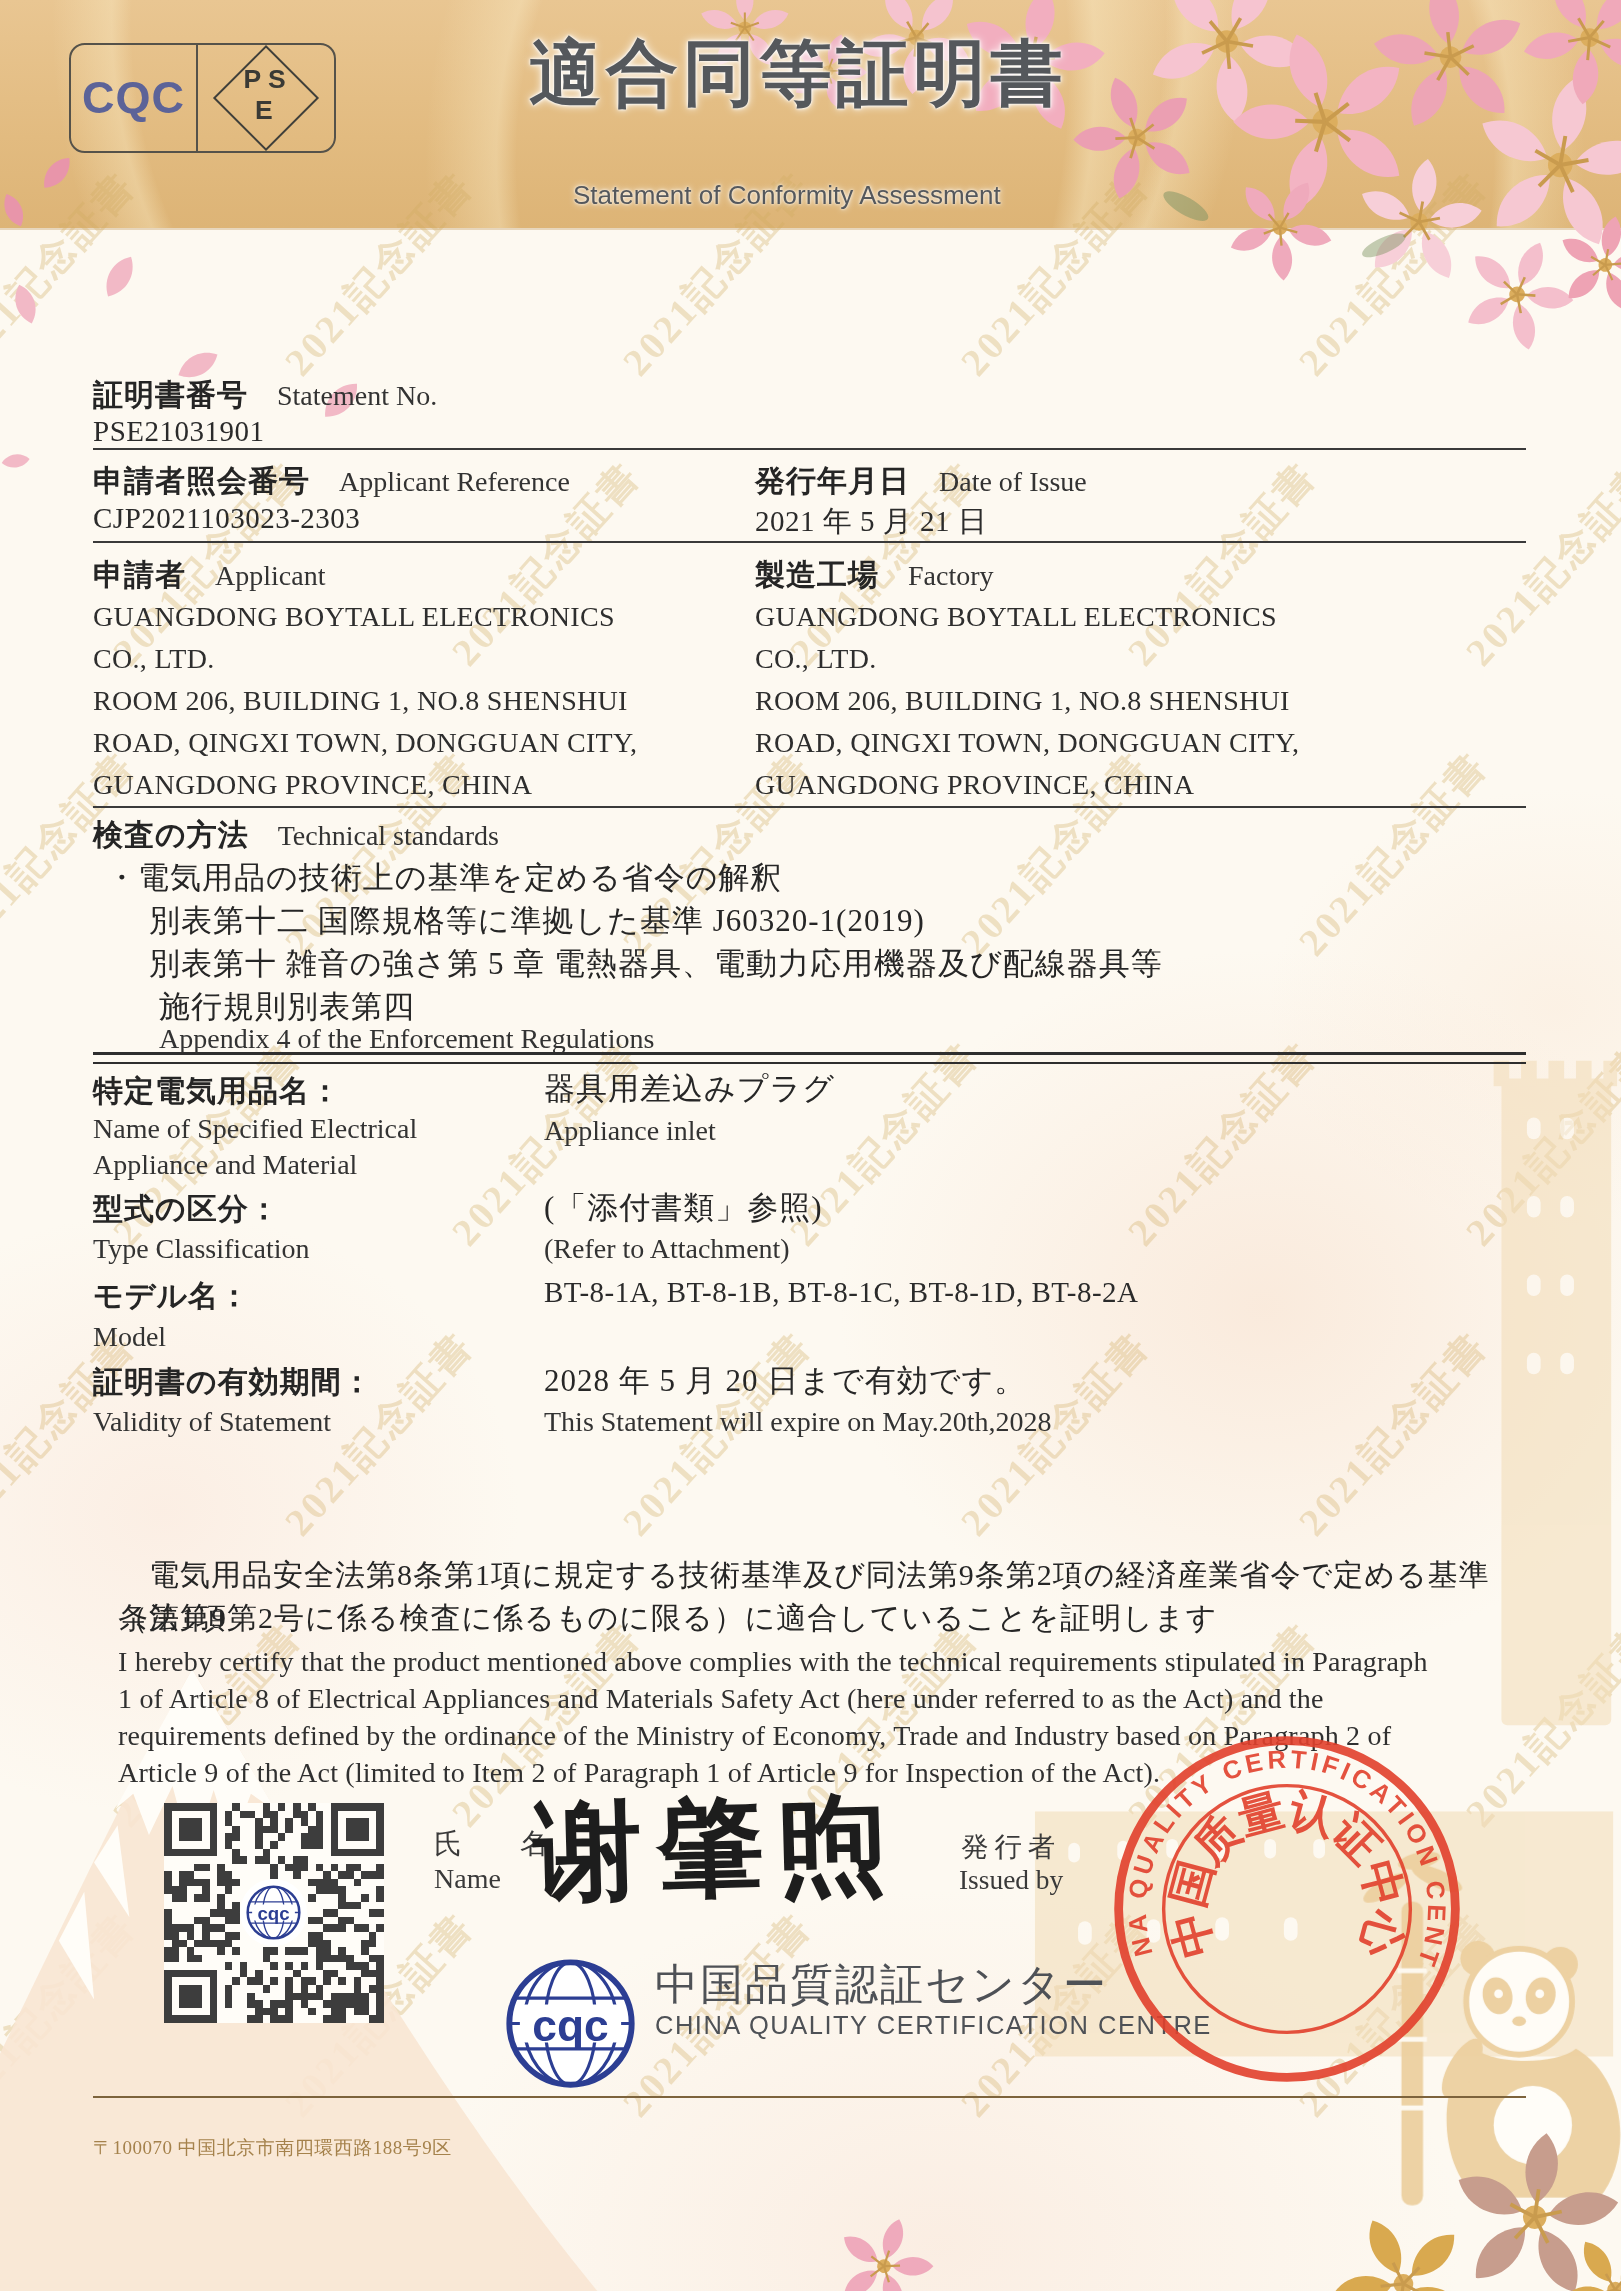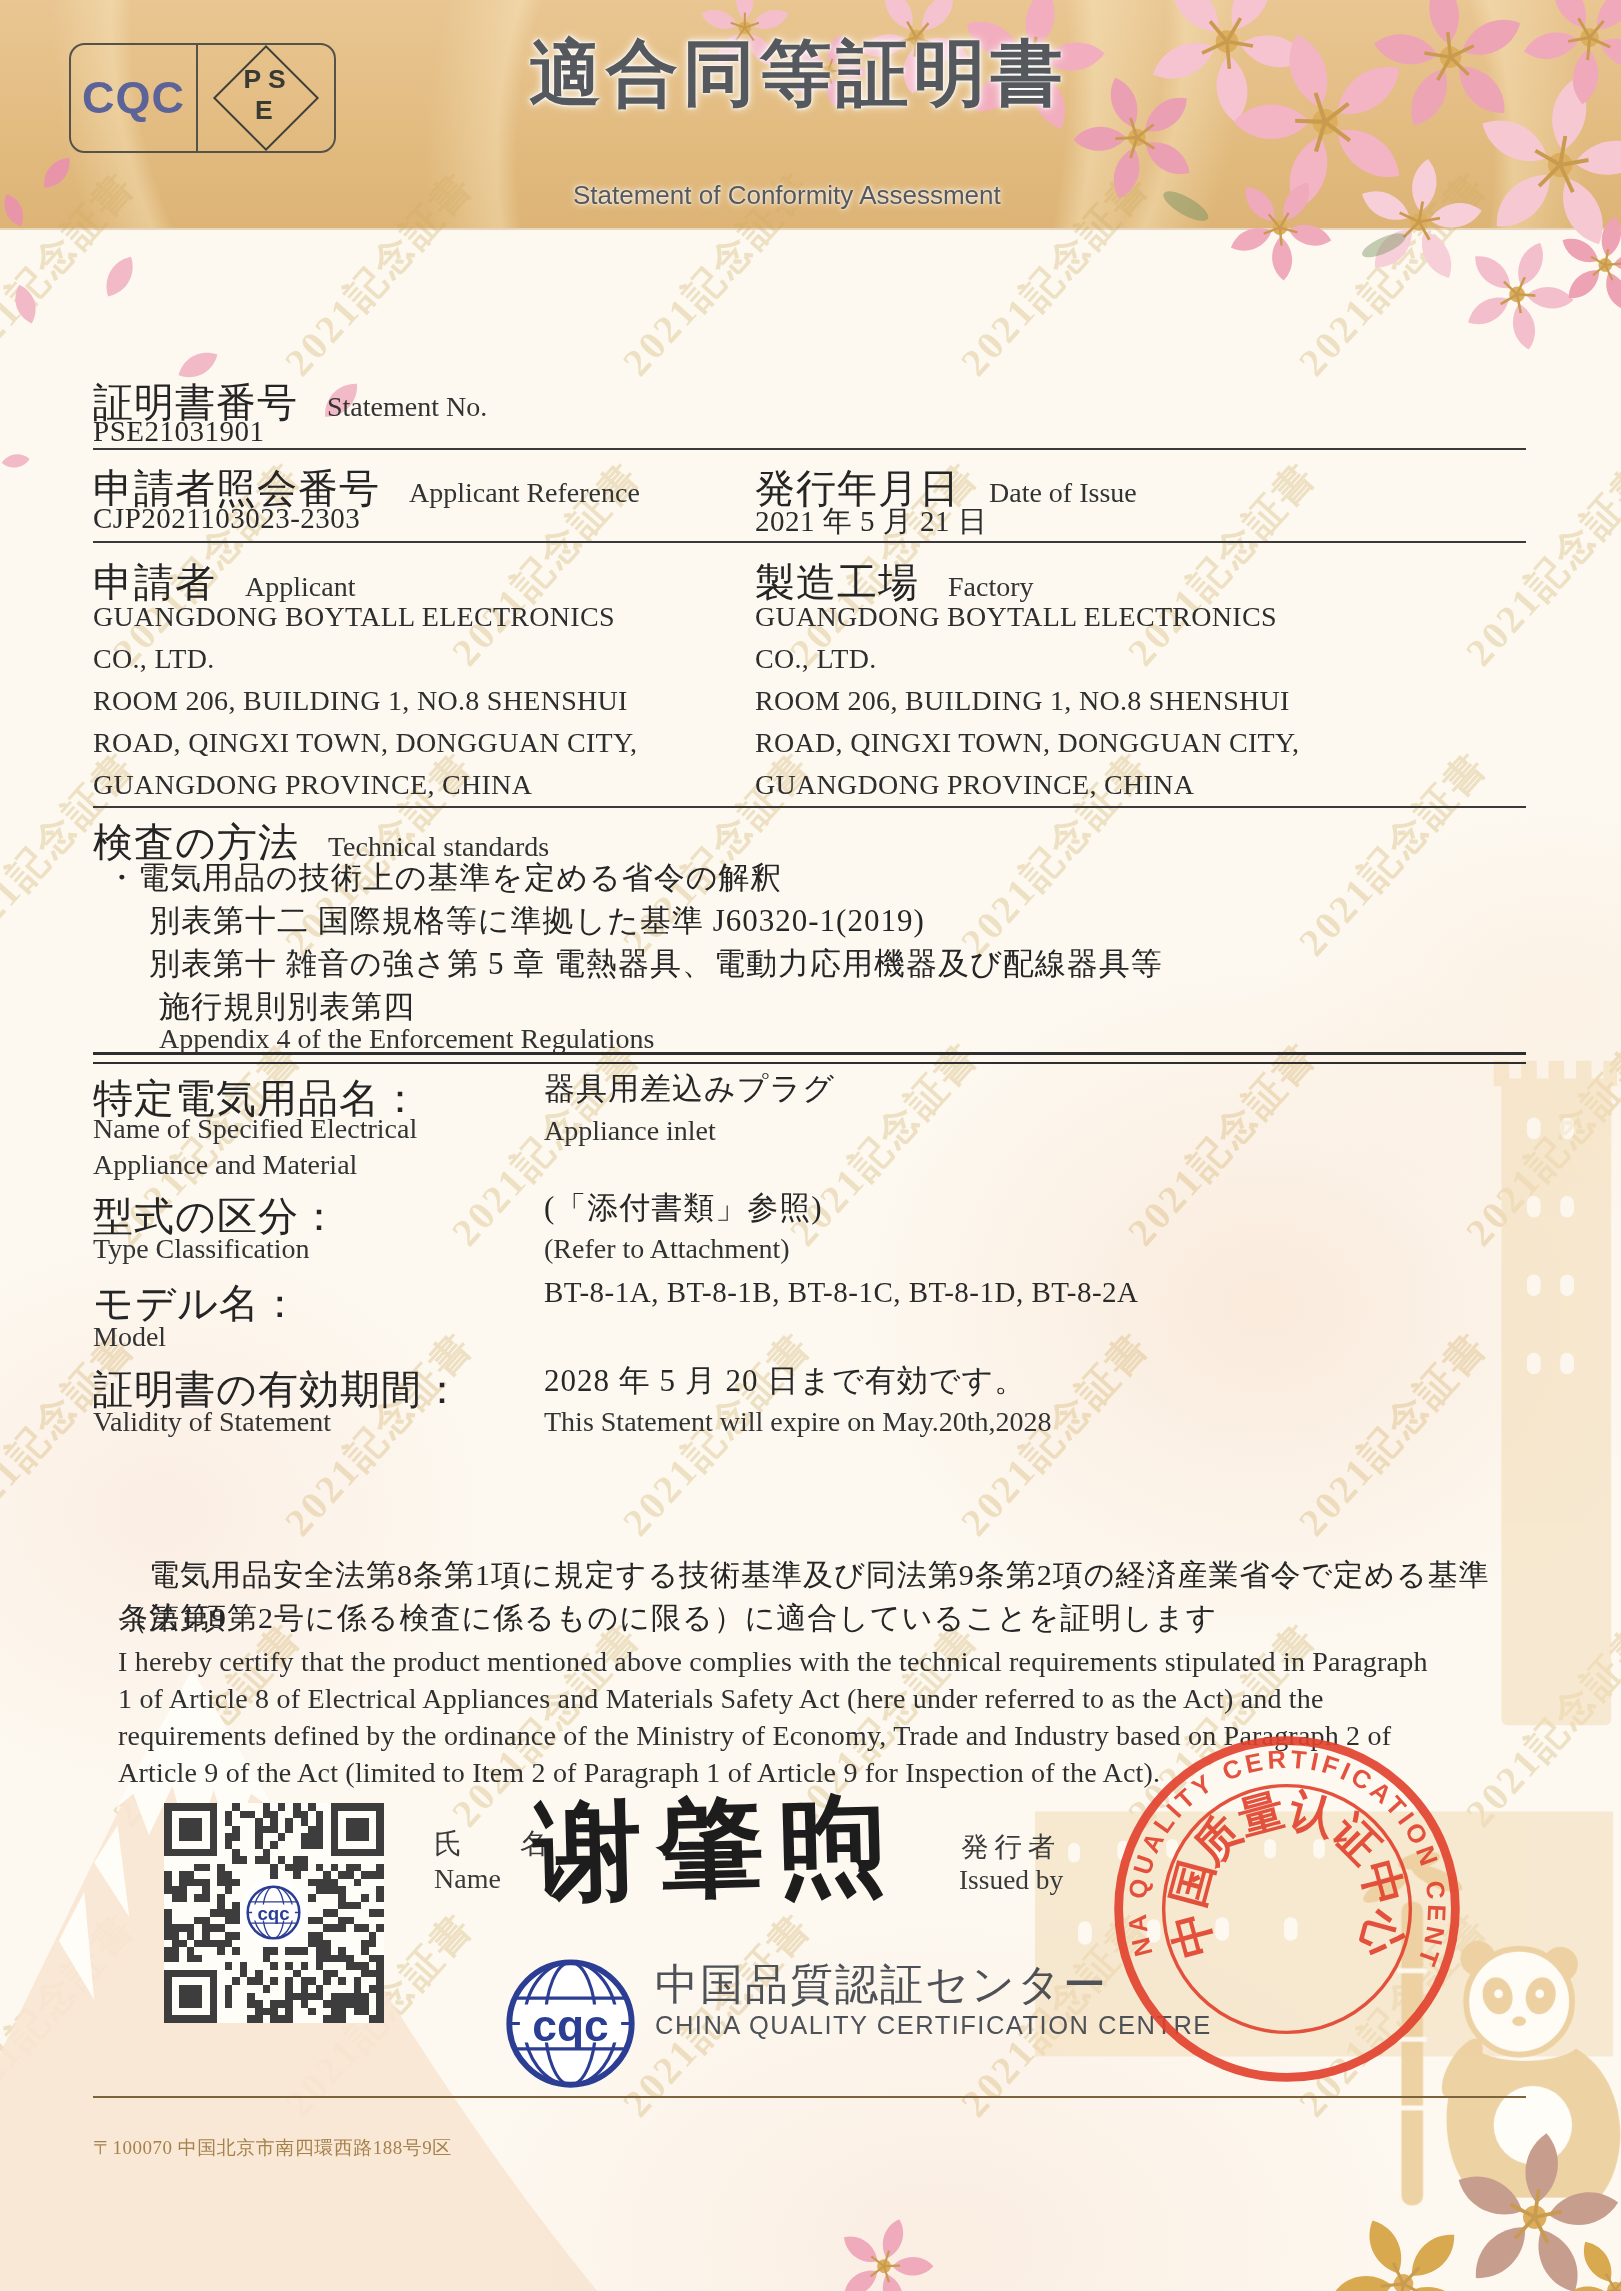--- a/index.html
+++ b/index.html
@@ -51,21 +51,21 @@
     font-size:39px;letter-spacing:2.9px;color:rgba(208,170,96,.32);font-weight:600;}
   .decor{position:absolute;left:0;top:0;z-index:3;pointer-events:none;}
   .content{position:absolute;inset:0;z-index:5;}
   
   .rule{position:absolute;left:93px;width:1433px;border-top:2.5px solid #3a3a3a;}
   .rule-double{position:absolute;left:93px;width:1433px;height:6.9px;
     border-top:3.4px solid #2e2e2e;border-bottom:2px solid #2e2e2e;}
   .rule-footer{position:absolute;left:93px;width:1433px;border-top:2.5px solid #7d633c;}
   
   .row{display:flex;gap:29px;align-items:baseline;}
-  .jl{font-weight:400;font-size:40px;color:#252525;letter-spacing:1px;}
+  .jl{font-weight:700;font-size:30px;color:#252525;letter-spacing:1px;}
   .el{font-size:28px;color:#333;}
   .val{font-size:29px;color:#2b2b2b;letter-spacing:0.5px;}
   .jv{font-size:31px;font-weight:500;color:#272727;letter-spacing:1px;}
   .addr{font-size:28px;line-height:42px;color:#2e2e2e;letter-spacing:0.3px;}
   .tech{font-size:31px;font-weight:500;color:#262626;letter-spacing:1px;}
   .decl-jp{font-size:30px;font-weight:500;color:#262626;letter-spacing:1px;line-height:43px;}
   .decl-en{font-size:28px;color:#303030;line-height:37px;letter-spacing:0.2px;}
   .sig-label{font-size:28px;color:#3a3a3a;}
   .autograph{font-size:108px;font-weight:600;color:#1d1d1d;letter-spacing:13.7px;
     transform:rotate(-1.5deg);white-space:nowrap;}

